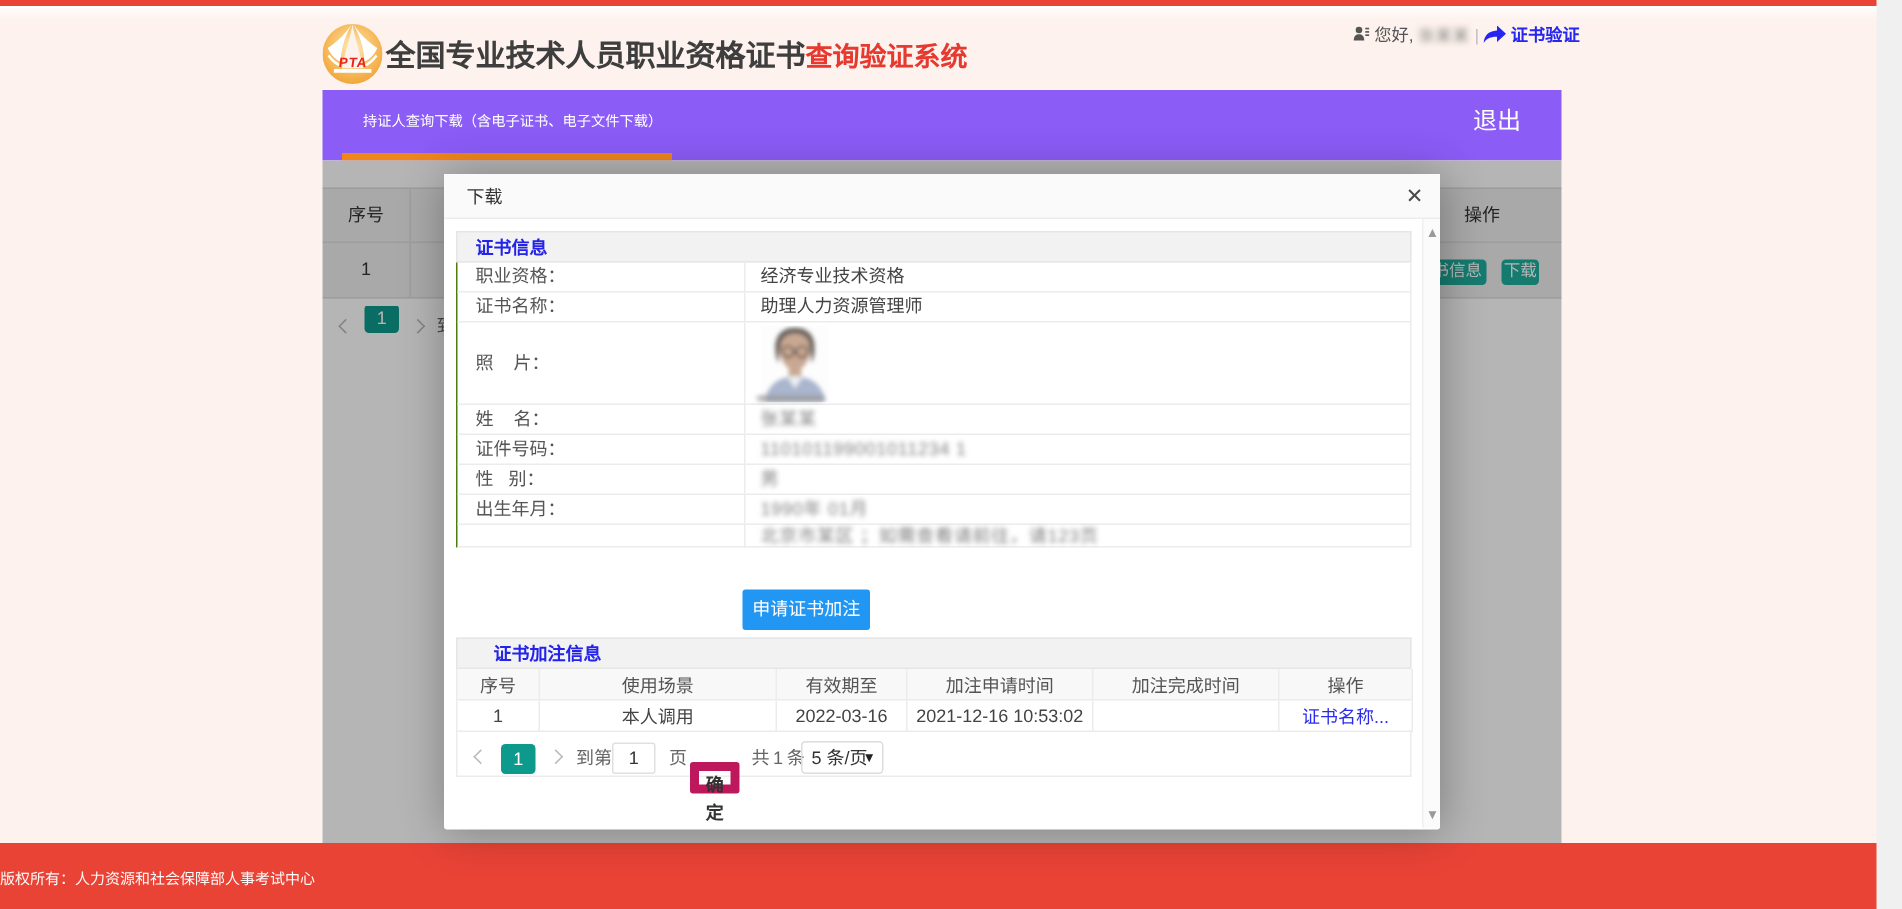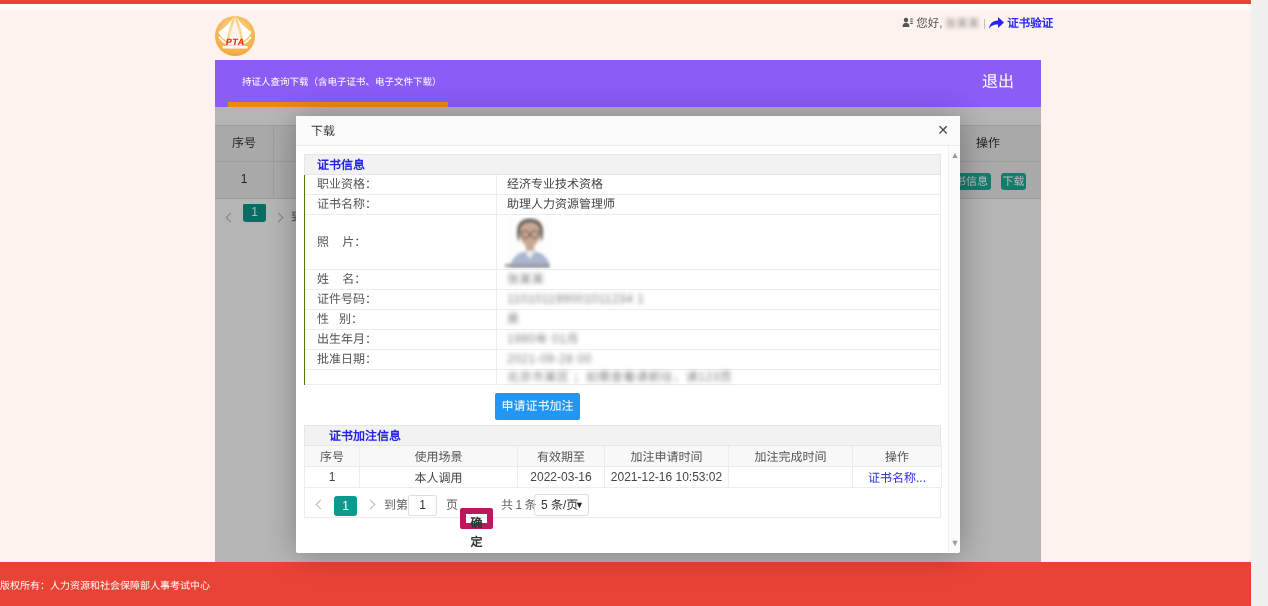--- a/index.html
+++ b/index.html
@@ -94,20 +94,21 @@
     <path d="M20 0 C18.6 10 15 18 13 29.5 L27 29.5 C25 18 21.4 10 20 0 Z" fill="#fdf3ed"></path>
     <path d="M19.5 0 C15 7 9.5 12 3.5 16 C5.5 20.5 8.5 23.5 12 25 C12.5 16 15 8 19.5 0 Z" fill="#fff"></path>
     <path d="M20.5 0 C25 7 30.5 12 36.5 16 C34.5 20.5 31.5 23.5 28 25 C27.5 16 25 8 20.5 0 Z" fill="#fff"></path>
     <path d="M4 21 C6.5 24.5 9 26.5 12 27.8" stroke="#fff" stroke-width="1.6" fill="none"></path>
     <path d="M36 21 C33.5 24.5 31 26.5 28 27.8" stroke="#fff" stroke-width="1.6" fill="none"></path>
     <rect x="7.6" y="30" width="25" height="2.5" fill="#fff"></rect>
     <g transform="skewX(-8)" transform-origin="20 26">
         <text x="20.5" y="29" text-anchor="middle" font-size="9" font-weight="bold" fill="#e8231b" font-family="Liberation Sans,sans-serif" letter-spacing="0.6">PTA</text>
       </g>
   </svg>
+  <div class="title">全国专业技术人员职业资格证书<span class="red">查询验证系统</span></div>
   <div class="userbar">
     <svg width="11" height="11" viewBox="0 0 11 11" style="vertical-align:-1px">
         <circle cx="4" cy="3" r="2.2" fill="#555"></circle>
         <path d="M0.5 10 C0.5 7 2 5.8 4 5.8 C6 5.8 7.5 7 7.5 10 Z" fill="#555"></path>
         <rect x="8.2" y="1.5" width="2.6" height="1.1" fill="#555"></rect>
         <rect x="8.2" y="3.7" width="2.6" height="1.1" fill="#555"></rect>
         <rect x="8.2" y="5.9" width="2.6" height="1.1" fill="#555"></rect>
       </svg>
     您好,&nbsp;<span class="blur">张某某</span><span class="sep">|</span><svg width="15" height="12" viewBox="0 0 15 12" style="vertical-align:-2px">
         <path d="M9 0 L15 5.5 L9 11 L9 7.5 C4 7.5 1.5 9 0 12 C0.5 7 3 3.8 9 3.4 Z" fill="#2626f2"></path>
@@ -190,24 +191,20 @@
             <div class="lab">证件号码：</div>
             <div class="val"><span class="blur1">110101199001011234 1</span></div>
           </div>
         <div class="r">
             <div class="lab">性&nbsp;&nbsp;&nbsp;别：</div>
             <div class="val"><span class="blur1">男</span></div>
           </div>
         <div class="r">
             <div class="lab">出生年月：</div>
             <div class="val"><span class="blur1">1990年 01月</span></div>
-          </div>
-        <div class="r">
-            <div class="lab">批准日期：</div>
-            <div class="val"><span class="blur1">2021-09-28 00</span></div>
           </div>
         <div class="r" style="height:15px;">
             <div class="lab"></div>
             <div class="val" style="height:15px;line-height:14px;"><span class="blur1">北京市某区 ；如需查看请前往，请123页</span></div>
           </div>
       </div>
       <div class="bluebtn">申请证书加注</div>
       <div class="t2">
         <div class="t2h">证书加注信息</div>
         <table>

